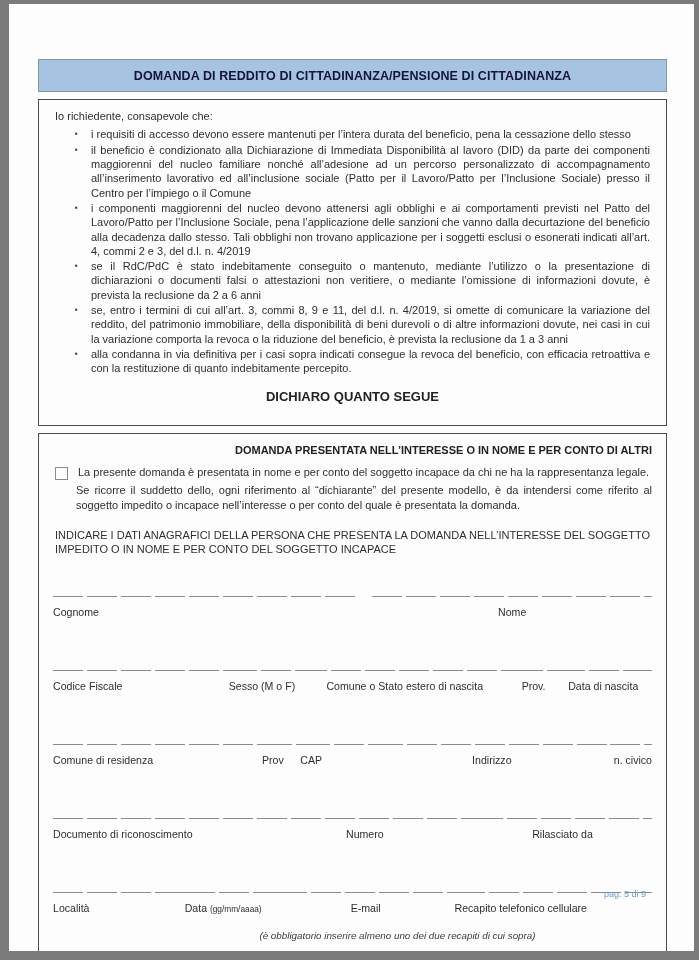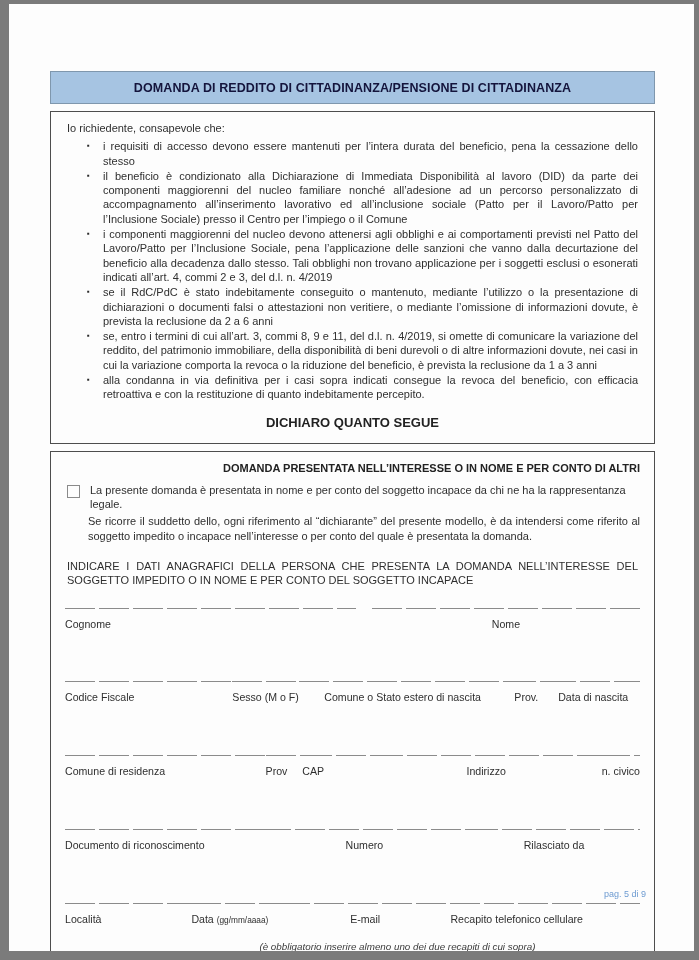--- a/index.html
+++ b/index.html
@@ -12,21 +12,21 @@
   }
   .frame{
     width:699px;height:960px;
     box-sizing:border-box;
     padding:4px 5px 9px 9px;
   }
   .page{
     background:#fdfdfd;
     width:100%;height:100%;
     box-sizing:border-box;
-    padding:12px;
+    padding:0;
     position:relative;
     overflow:hidden;
   }
   
   .header-box{
     margin:55px 27px 0 29px;
     background:#a6c4e2;
     border:1px solid #7f97ad;
     text-align:center;
     padding:9px 10px 8px 10px;
@@ -66,21 +66,21 @@
   .checkbox{
     flex:0 0 11px;height:11px;margin:2px 10px 0 0;
     border:1px solid #8a8a8a;background:#fdfdfd;display:inline-block;
   }
   .note{margin:3px 0 0 23px;text-align:justify;}
   .instruction{
     margin:16px 2px 0 2px;text-align:justify;
   }
   
   .frow{display:flex;margin-top:50px;}
-  .frow.first{margin-top:20px;column-gap:16px;}
+  .frow.first{margin-top:40px;column-gap:16px;}
   .cell{display:flex;flex-direction:column;min-width:0;}
   .wline{
     height:1px;width:100%;
     background:repeating-linear-gradient(90deg,#8b8b8b 0 30px,transparent 30px 34px);
   }
   .flabel{font-size:10.6px;margin-top:9px;white-space:nowrap;color:#2f2f2f;}
   .la-left{text-align:left;}
   .la-center{text-align:center;}
   .la-right{text-align:right;}
   .small{font-size:8.3px;}

